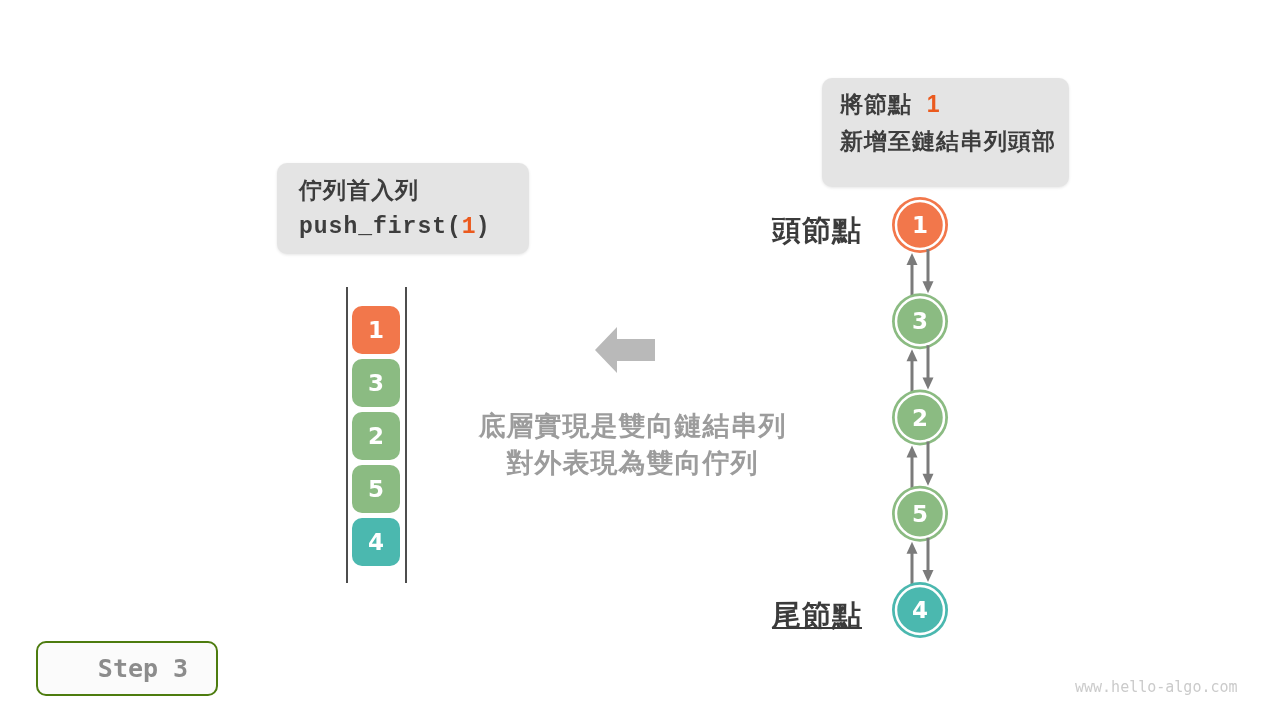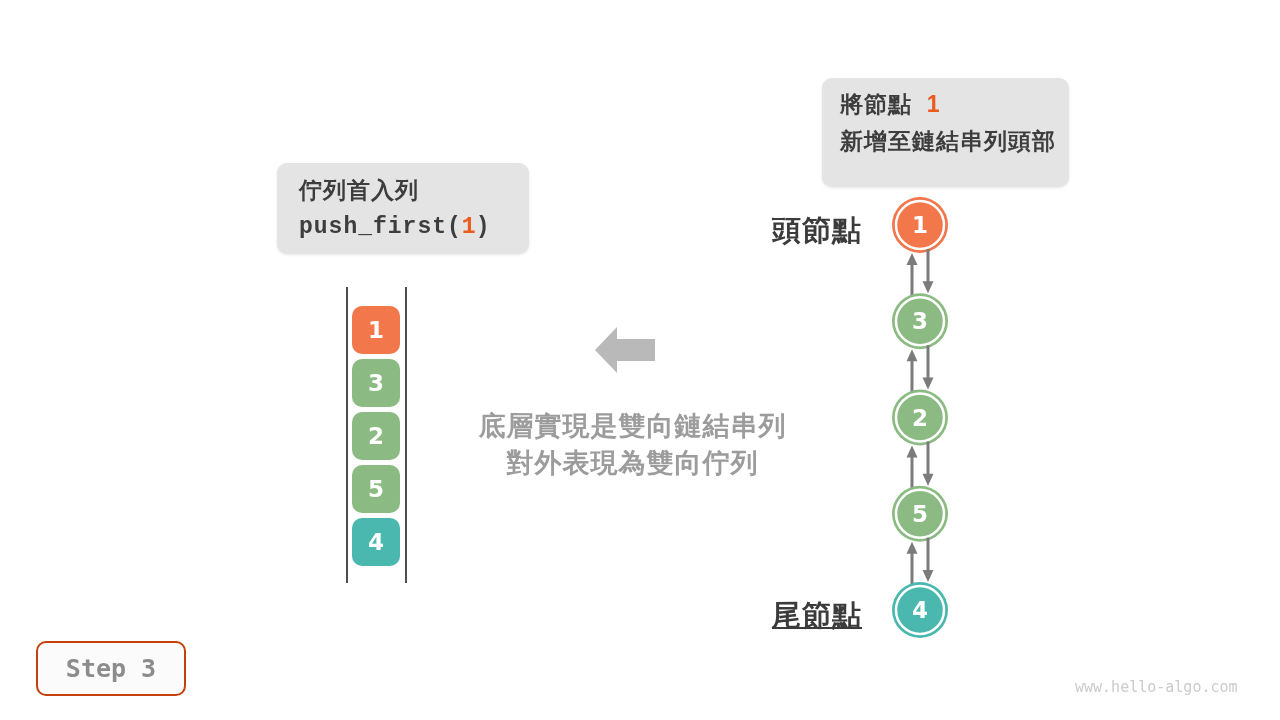--- a/index.html
+++ b/index.html
@@ -44,23 +44,23 @@
   .side-label{
     position:absolute;font-size:29px;font-weight:bold;color:#3b3b3b;
     width:90px;text-align:right;letter-spacing:1px;
   }
   #head-label{left:772px;top:211px;}
   #tail-label{left:772px;top:596px;text-decoration:underline;}
 
   
   #step-badge{
     position:absolute;left:36px;top:641px;width:146px;height:51px;
-    background:#fbfbfb;border:2px solid #c2410c;border-radius:10px;
+    background:#fbfbfb;border:2px solid #4d7c0f;border-radius:10px;
     display:flex;align-items:center;justify-content:center;
-    font-family:"DejaVu Sans Mono",monospace;font-size:25px;font-weight:bold;color:#8c8c8c;
+    font-family:"DejaVu Sans Mono",monospace;font-size:25px;font-weight:bold;color:#8c8c8c;padding-left:32px;
   }
 
   
   #watermark{
     position:absolute;left:1075px;top:678px;
     font-family:"DejaVu Sans Mono",monospace;font-size:15px;color:#cbcbcb;
   }
 </style>
 </head>
 <body>

